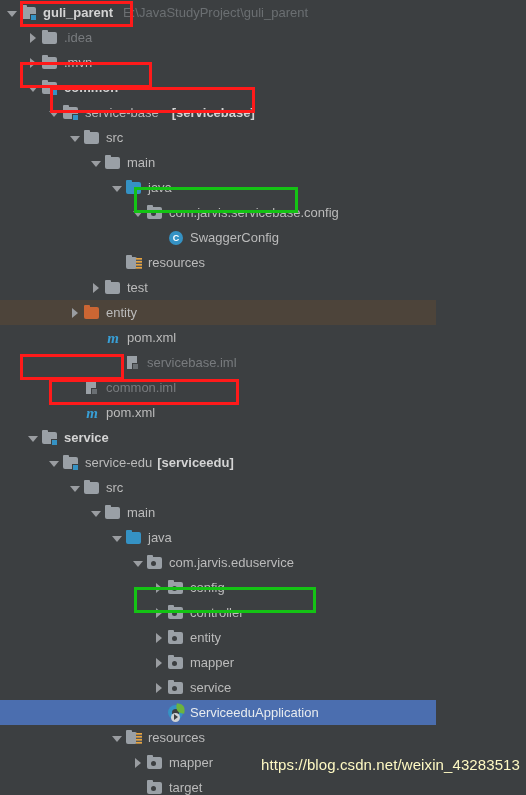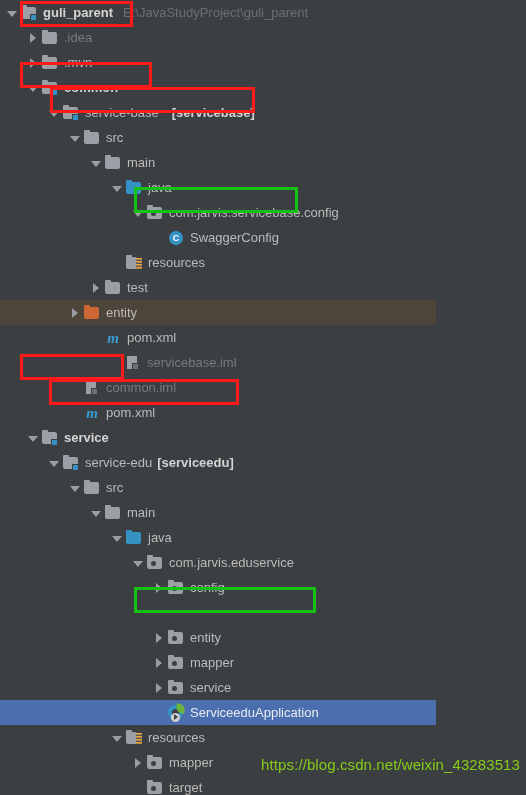--- a/index.html
+++ b/index.html
@@ -235,21 +235,21 @@
     box-sizing: border-box;
   }
   .anno.red   { border: 3px solid #ff1a1a; }
   .anno.green { border: 3px solid #14c214; }
 
   
   .watermark {
     position: absolute;
     right: 6px;
     bottom: 22px;
-    color: #84cc16;
+    color: #fef9c3;
     font-size: 15px;
     font-family: "Liberation Sans", sans-serif;
     letter-spacing: 0.1px;
   }
 </style>
 </head>
 <body>
 
 <div id="tree">
     <div class="row" style="top: 0px;">
@@ -444,20 +444,29 @@
       <span class="label">com.jarvis.eduservice</span>
     </div>
     <div class="row" style="top: 575px;">
       <span class="indent" style="width: 151px;"></span>
       <span class="toggle closed"></span>
       <span class="icon package">
         <span class="fld"></span>
         <span class="dot"></span>
       </span>
       <span class="label">config</span>
+    </div>
+    <div class="row" style="top: 600px;">
+      <span class="indent" style="width: 151px;"></span>
+      <span class="toggle closed"></span>
+      <span class="icon package">
+        <span class="fld"></span>
+        <span class="dot"></span>
+      </span>
+      <span class="label">controller</span>
     </div>
     <div class="row" style="top: 625px;">
       <span class="indent" style="width: 151px;"></span>
       <span class="toggle closed"></span>
       <span class="icon package">
         <span class="fld"></span>
         <span class="dot"></span>
       </span>
       <span class="label">entity</span>
     </div>

